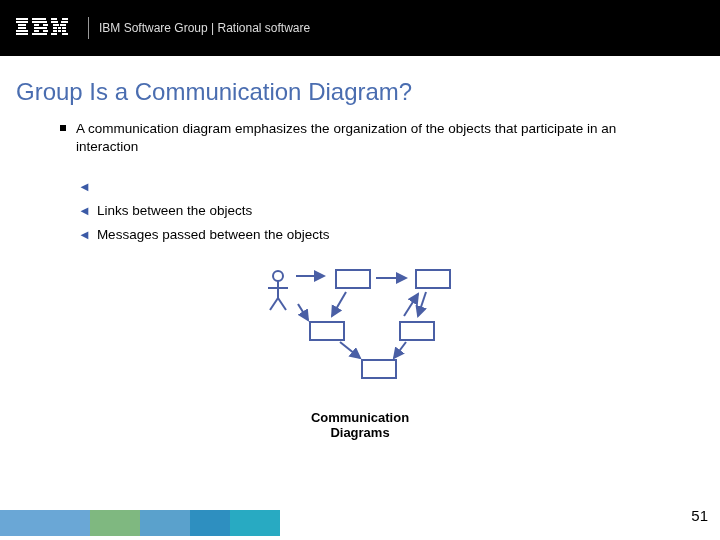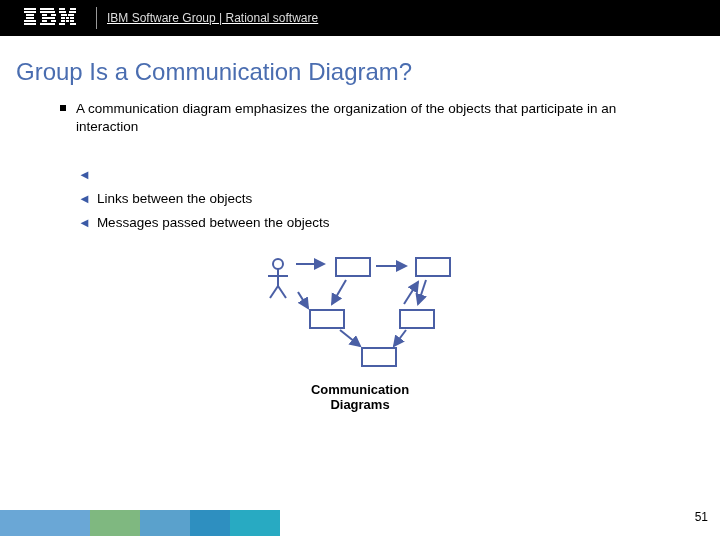--- a/index.html
+++ b/index.html
@@ -6,26 +6,25 @@
   body {
     width: 720px;
     height: 540px;
     font-family: Arial, Helvetica, sans-serif;
     background: #fff;
     position: relative;
     overflow: hidden;
   }
   .header {
     background: #000;
-    height: 36px;
+    height: 56px;
     display: flex;
     align-items: center;
-    padding: 0 24px;
+    padding: 0 16px;
     color: #fff;
-    text-decoration: underline;
   }
   .ibm-logo {
     display: flex;
     flex-direction: column;
     gap: 1px;
     margin-right: 10px;
   }
   .ibm-logo svg { display: block; }
   .header-divider {
     width: 1px;
@@ -45,21 +44,21 @@
   }
   .content {
     padding: 0 60px 0 60px;
     font-size: 13.5px;
     color: #000;
     line-height: 1.35;
   }
   .bullet-row {
     display: flex;
     align-items: flex-start;
-    margin-bottom: 30px;
+    margin-bottom: 22px;
   }
   .bullet-sq {
     width: 6px;
     height: 6px;
     background: #000;
     margin-top: 5px;
     margin-right: 10px;
     flex-shrink: 0;
   }
   .sub-heading {
@@ -82,21 +81,21 @@
     line-height: 1.35;
   }
   .diagram-area {
     margin: 18px auto 0 auto;
     width: 260px;
     text-align: center;
   }
   .diagram-caption {
     font-weight: bold;
     font-size: 13px;
-    margin-top: 6px;
+    margin-top: 22px;
     line-height: 1.2;
   }
   .footer {
     position: absolute;
     left: 0;
     bottom: 0;
     width: 720px;
     height: 30px;
   }
   .footer-band {
@@ -118,21 +117,21 @@
     left: 0;
     top: 0;
     width: 720px;
     height: 2px;
     background: #2b6fb0;
   }
   .page-num {
     position: absolute;
     right: 12px;
     bottom: 16px;
-    font-size: 12px;
+    font-size: 15px;
     color: #000;
   }
 </style>
 </head>
 <body>
 
 <div class="header">
   <span class="ibm-logo">
     <svg width="52" height="20" viewBox="0 0 52 20">
       <g fill="#fff">

